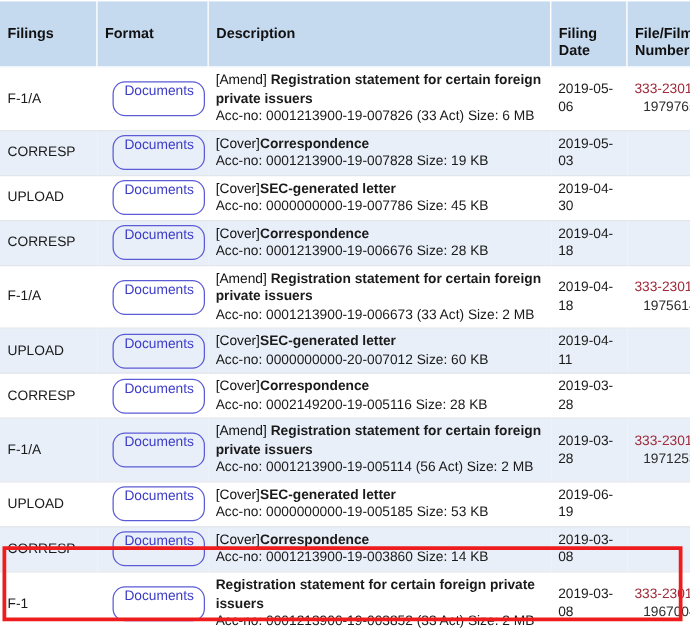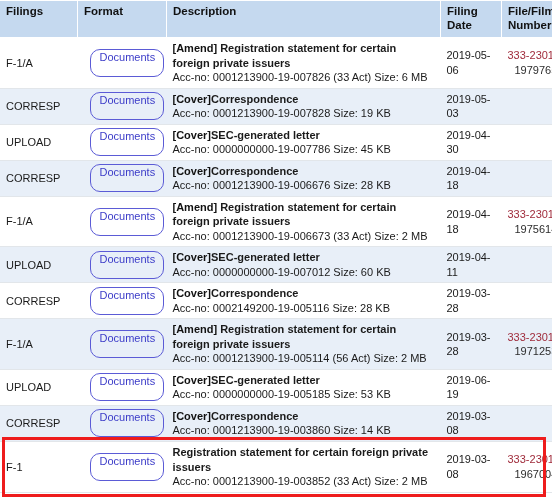--- a/index.html
+++ b/index.html
@@ -27,21 +27,21 @@
   #filings-table thead th {
     background: #c5d9ef;
     border: 1px solid #ffffff;
     border-top: 1px solid #ffffff;
     border-bottom: 1px solid #ffffff;
     text-align: left;
     vertical-align: top;
     font-weight: bold;
     font-size: 11.5px;
     color: #111111;
-    padding: 4px 5px 5px 6px;
+    padding: 20px 5px 5px 6px;
     line-height: 1.18;
     height: 26px;
   }
   #filings-table thead th.col-filings  { width: 66px;  border-left: none; }
   #filings-table thead th.col-format   { width: 77px; margin-top: 30px; }
   #filings-table thead th.col-desc     { width: 262px; }
   #filings-table thead th.col-date     { width: 49px; }
   #filings-table thead th.col-filenum  { width: 98px;  border-right: none; }
 
   
@@ -77,21 +77,21 @@
     width: 54px;
     box-sizing: content-box;
     white-space: nowrap;
     overflow: visible;
     text-align: left;
     cursor: pointer;
     margin-left: 6px;
   }
 
   
-  .desc-tag  { font-weight: bold; color: #111111; text-align: right; }
+  .desc-tag  { font-weight: normal; color: #111111; text-align: right; }
   .desc-main { color: #1a1a1a; font-weight: bold; }
   .desc-meta { color: #1a1a1a; }
 
   
   .file-no   { color: #a02c3c; display: block; }
   .film-no   { color: #2d2d2d; display: block; padding-left: 7px; }
 
   
   #highlight-box {
     position: absolute;
@@ -174,21 +174,21 @@
           <td class="c-desc"><span class="desc-tag">[Amend]</span><span class="desc-main"> Registration statement for certain foreign private issuers</span><br><span class="desc-meta">Acc-no: 0001213900-19-006673 (33 Act)  Size: 2 MB</span></td>
           <td class="c-date"><span>2019-04-18</span></td>
           <td class="c-filenum">
             <span class="file-no">333-230170</span>
             <span class="film-no">19756145</span>
           </td>
         </tr>
         <tr class="row-blue">
           <td class="c-filings"><span>UPLOAD</span></td>
           <td class="c-format"><span class="documents-btn">Documents</span></td>
-          <td class="c-desc"><span class="desc-tag">[Cover]</span><span class="desc-main">SEC-generated letter</span><br><span class="desc-meta">Acc-no: 0000000000-19-007012 Size: 60 KB</span></td>
+          <td class="c-desc"><span class="desc-tag">[Cover]</span><span class="desc-main">SEC-generated letter</span><br><span class="desc-meta">Acc-no: 0000000000-20-007012 Size: 60 KB</span></td>
           <td class="c-date"><span>2019-04-11</span></td>
           <td class="c-filenum"></td>
         </tr>
         <tr class="row-white">
           <td class="c-filings"><span>CORRESP</span></td>
           <td class="c-format"><span class="documents-btn">Documents</span></td>
           <td class="c-desc"><span class="desc-tag">[Cover]</span><span class="desc-main">Correspondence</span><br><span class="desc-meta">Acc-no: 0002149200-19-005116 Size: 28 KB</span></td>
           <td class="c-date"><span>2019-03-28</span></td>
           <td class="c-filenum"></td>
         </tr>

